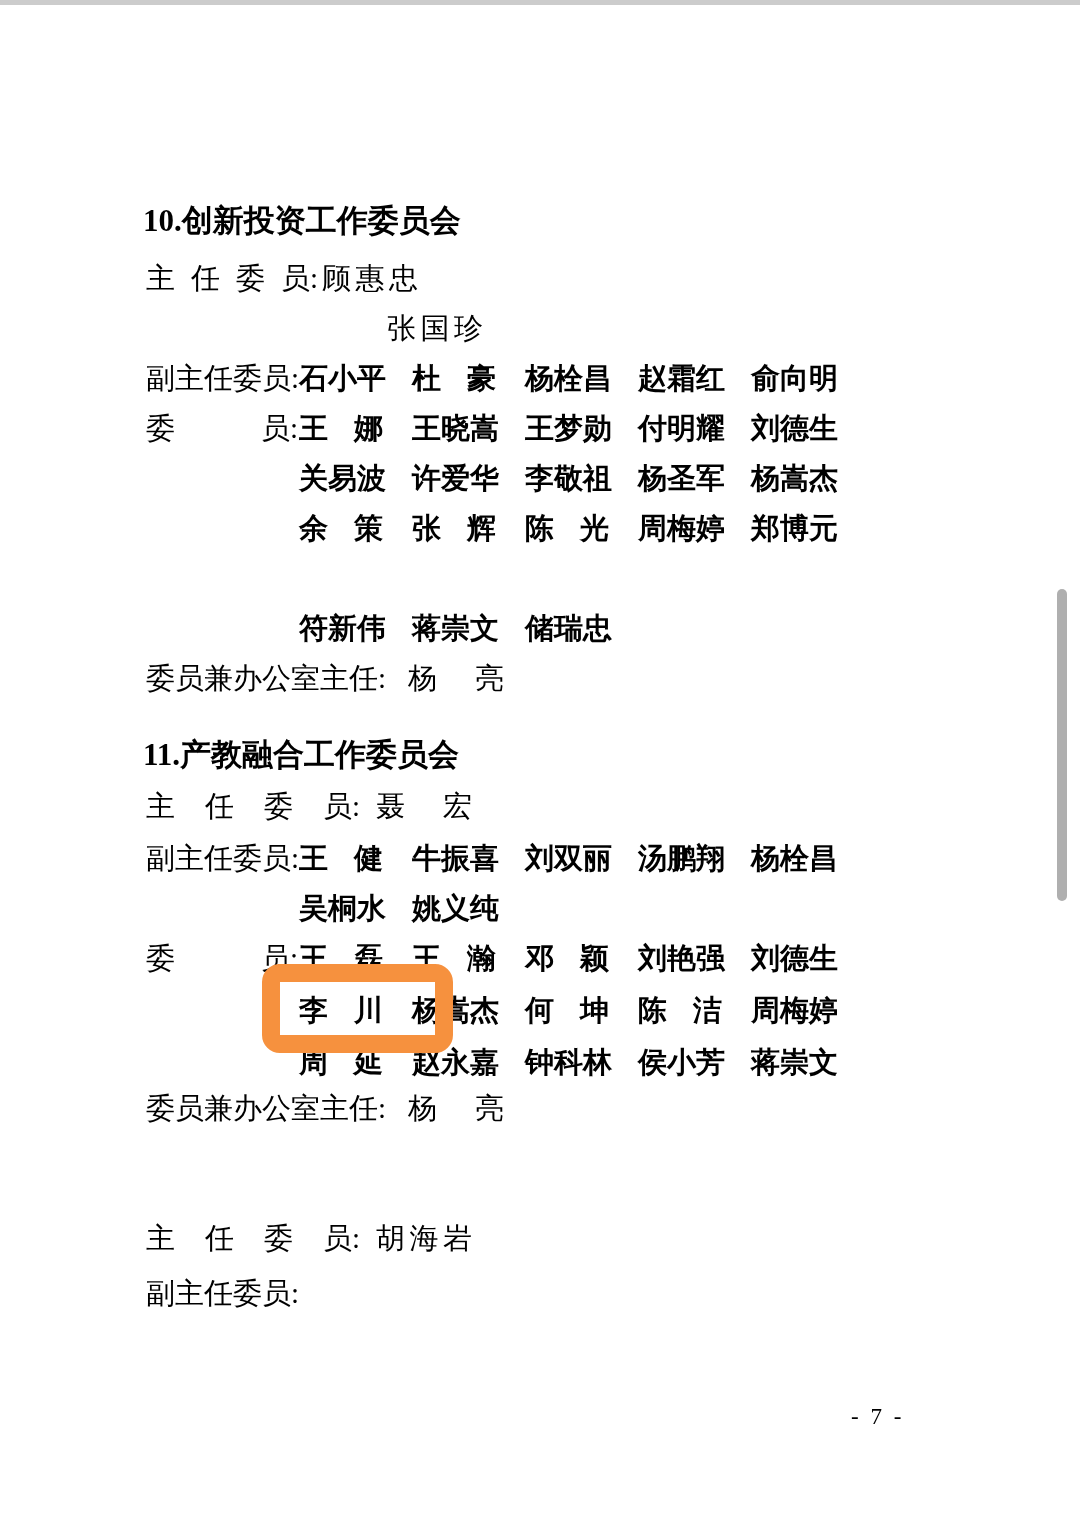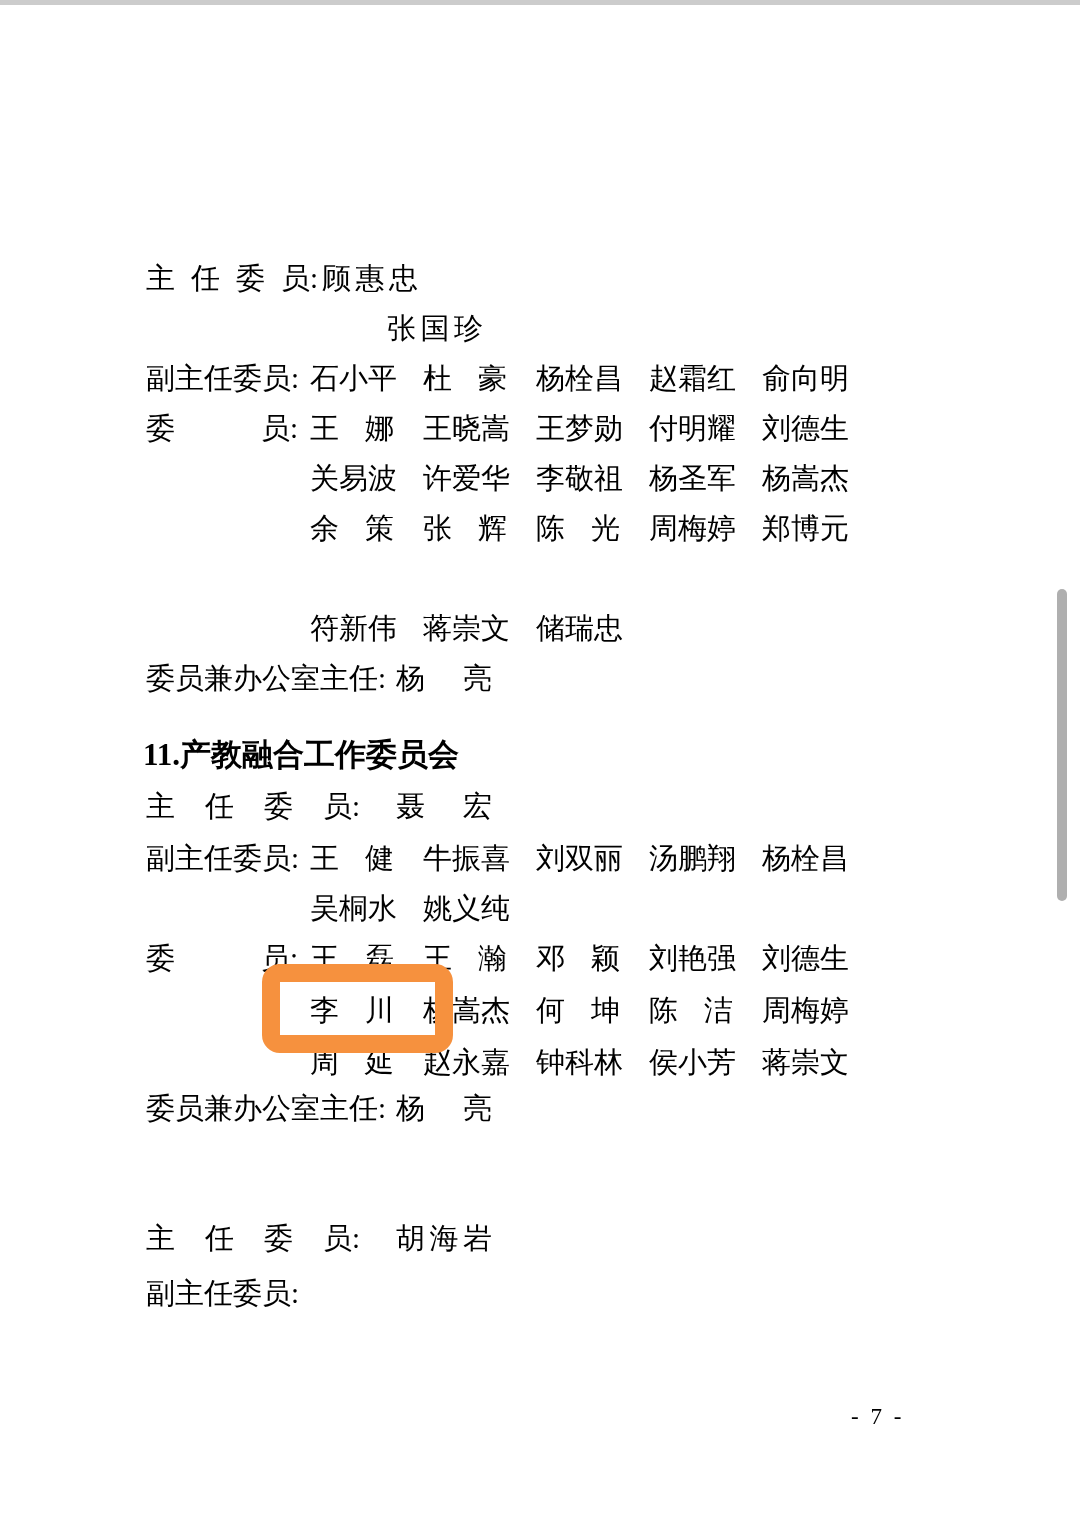--- a/index.html
+++ b/index.html
@@ -7,35 +7,36 @@
         font-family:"Liberation Serif","DejaVu Serif",serif;color:#000;}
   .top-edge{position:absolute;top:0;left:0;width:1080px;height:5px;background:#CCCCCC;}
   .heading{position:absolute;left:143px;font-size:31px;line-height:36px;font-weight:700;white-space:nowrap;}
   .line{position:absolute;left:0;width:1080px;height:34px;font-size:29px;line-height:34px;}
   .lbl{position:absolute;left:146px;display:inline-flex;justify-content:space-between;white-space:nowrap;}
   .lbl i{font-style:normal;}
   .w172{width:172px;}
   .w152{width:152px;}
   .w214{width:214px;}
   .names{position:absolute;top:0;display:flex;gap:29px;white-space:nowrap;}
-  .nx310{left:310px;} .nx322{left:322px;} .nx382{left:396px;} .nx387{left:387px;} .nx397{left:396px;}
+  .nx310{left:299px;font-weight:bold;} .nx322{left:322px;} .nx382{left:376px;} .nx387{left:387px;} .nx397{left:408px;}
   .n{display:inline-block;width:84px;text-align:justify;text-align-last:justify;}
   .n1{display:inline-block;width:96px;text-align:justify;text-align-last:justify;}
   .hl-box{position:absolute;left:262px;top:964px;width:191px;height:89px;box-sizing:border-box;
           border:18px solid #F6913E;border-radius:18px;background:transparent;z-index:5;}
   .scroll-thumb{position:absolute;left:1057px;top:589px;width:10px;height:312px;
                 background:#AFAFAF;border-radius:6px;z-index:6;}
   .page-num{position:absolute;left:851px;top:1404px;font-size:23px;letter-spacing:3px;white-space:pre;}
 </style>
 </head>
 <body>
 
 <div class="page">
   <div class="top-edge"></div>
 
+  <div class="heading" style="top:203px">10.创新投资工作委员会</div>
 
   <div class="line" style="top:261px">
     <span class="lbl w172">
         <i>主</i>
         <i>任</i>
         <i>委</i>
         <i>员:</i>
       </span>
     <span class="names nx322">
         <span class="n1">顾惠忠</span>

